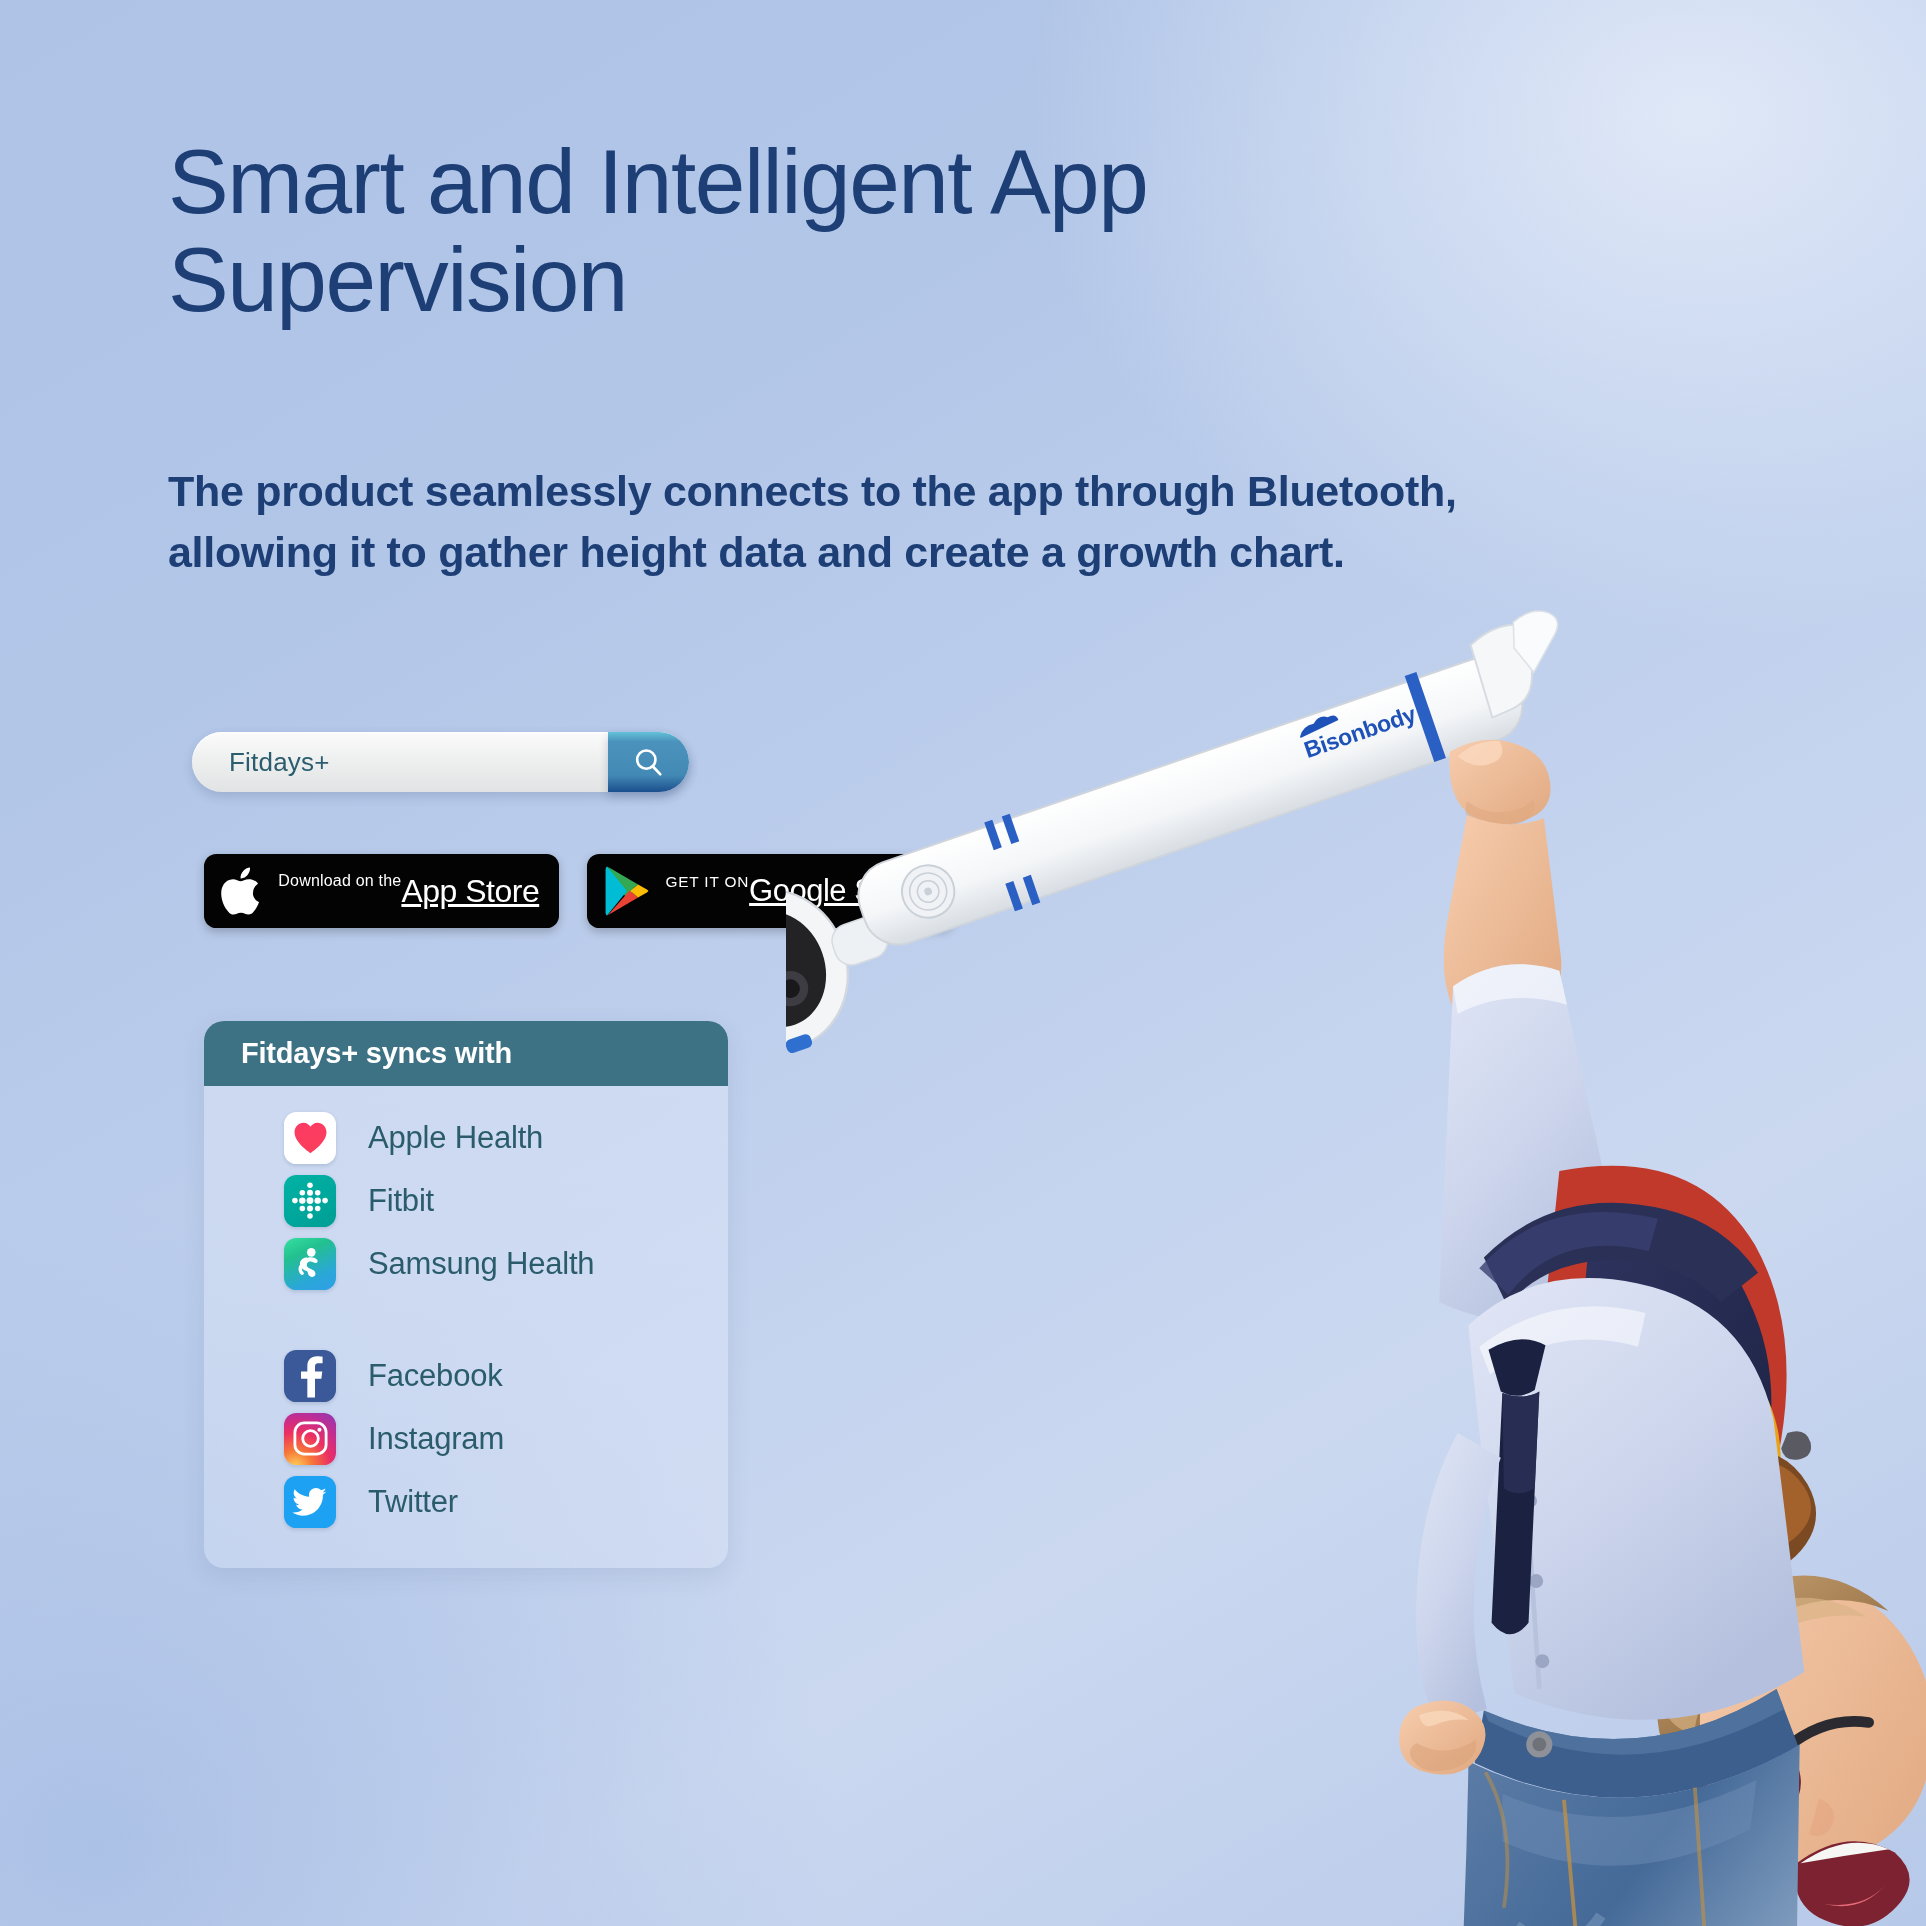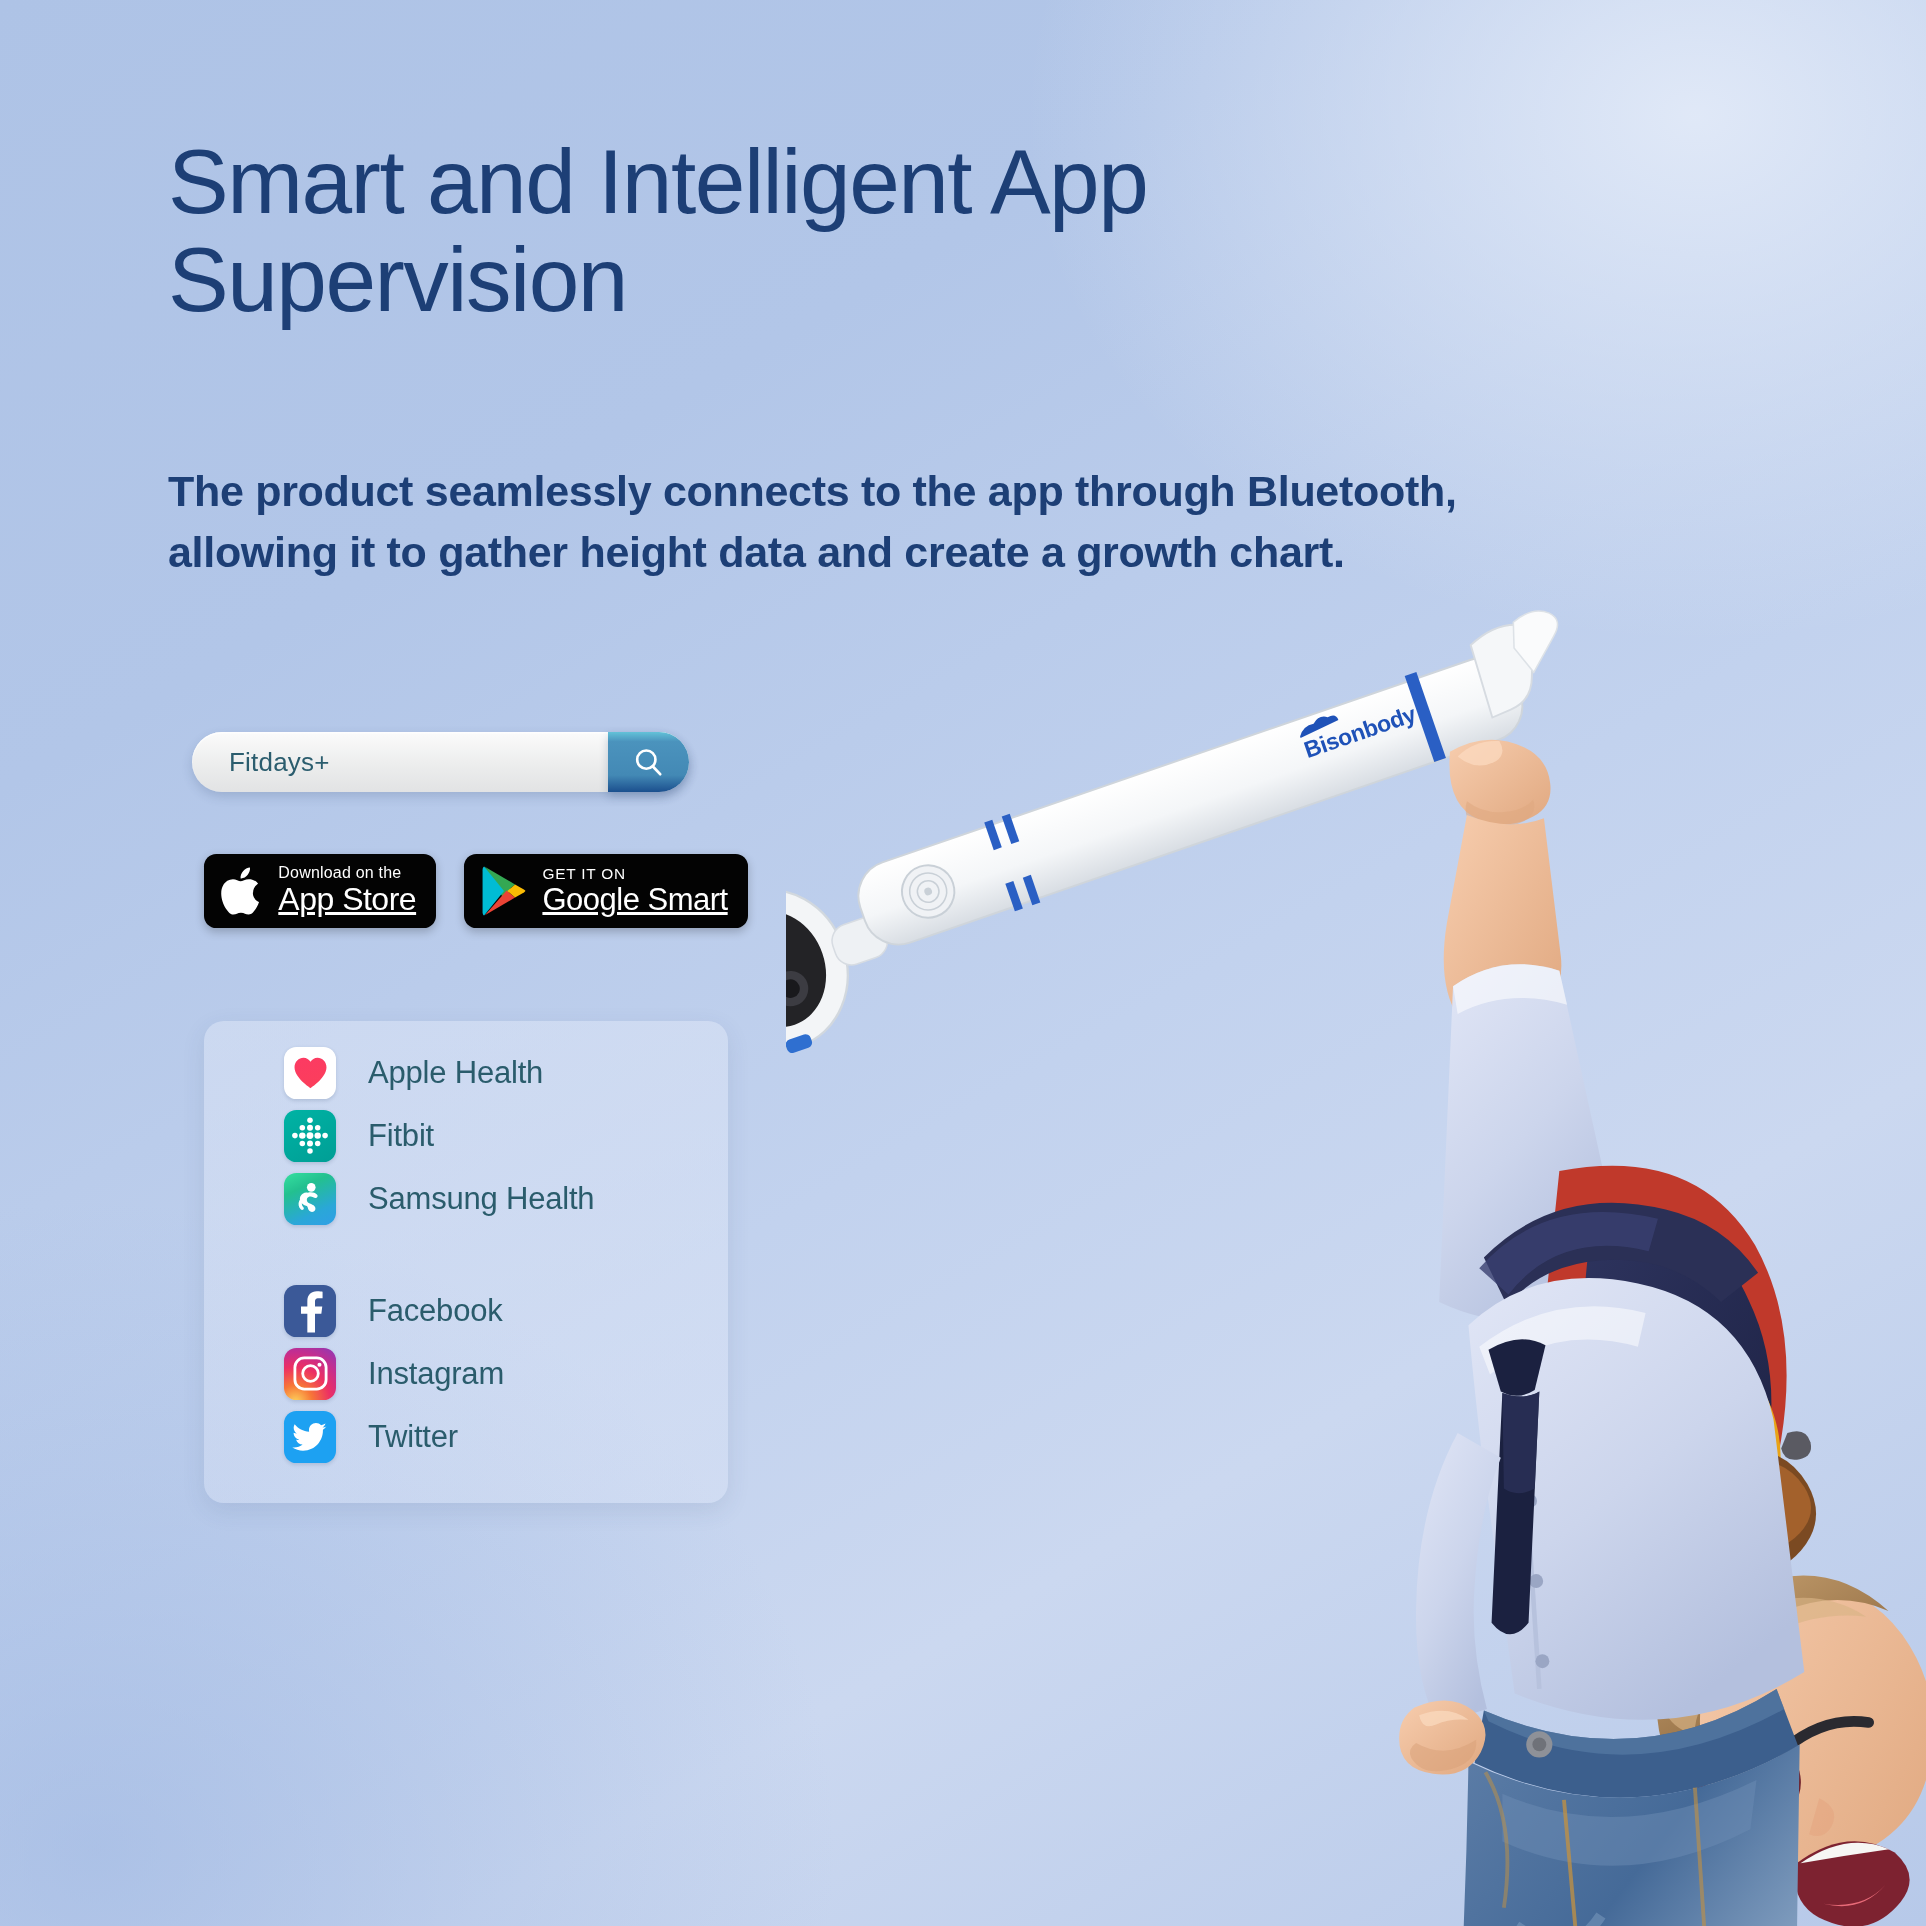--- a/index.html
+++ b/index.html
@@ -48,21 +48,21 @@
   .searchbtn svg{width:35px;height:35px;}
 
   
   .badges{position:absolute;left:204px;top:854px;display:flex;gap:28px;}
   .badge{
     height:74px;border-radius:12.3px;background:#030303;display:flex;align-items:center;
     padding:0 20px 0 17px;box-sizing:border-box;cursor:pointer;
     box-shadow:0 3.1px 9.2px rgba(0,0,0,.22);
   }
   .badge .glyph{flex:0 0 auto;display:flex;align-items:center;justify-content:center;}
-  .badge .txt{margin-left:12.3px;color:#fff;display:flex;flex-direction:column;justify-content:center;}
+  .badge .txt{margin-left:12.3px;color:#fff;display:flex;flex-direction:row;justify-content:center;}
   .badge .small{font-size:16px;line-height:1.05;letter-spacing:0.3px;font-weight:400;}
   .badge .big{font-size:32px;line-height:1.05;font-weight:500;letter-spacing:-0.5px;margin-top:1.5px;text-decoration:underline;}
   .badge.apple .small{letter-spacing:0.2px;}
   .badge.gp .small{font-size:15.4px;letter-spacing:0.8px;}
   .badge.gp .big{font-size:31px;}
 
   
   .card{
     position:absolute;left:204px;top:1021px;width:524px;
     border-radius:20px;overflow:hidden;
@@ -145,20 +145,21 @@
       </span>
       <span class="txt">
         <span class="small">GET IT ON</span>
         <span class="big">Google Smart</span>
       </span>
     </div>
   </div>
 
   <div class="card">
 
+    <div class="cardhead">Fitdays+ syncs with</div>
 
     <div class="rowlist">
 
       <div class="row">
         <span class="ico health">
           <svg width="35" height="34" viewBox="0 0 46 44">
             <defs>
                 <linearGradient id="hg" x1="0" y1="0" x2="0.3" y2="1">
               <stop offset="0" stop-color="#fc3a63"></stop>
                   <stop offset="1" stop-color="#fb3e5c"></stop>

